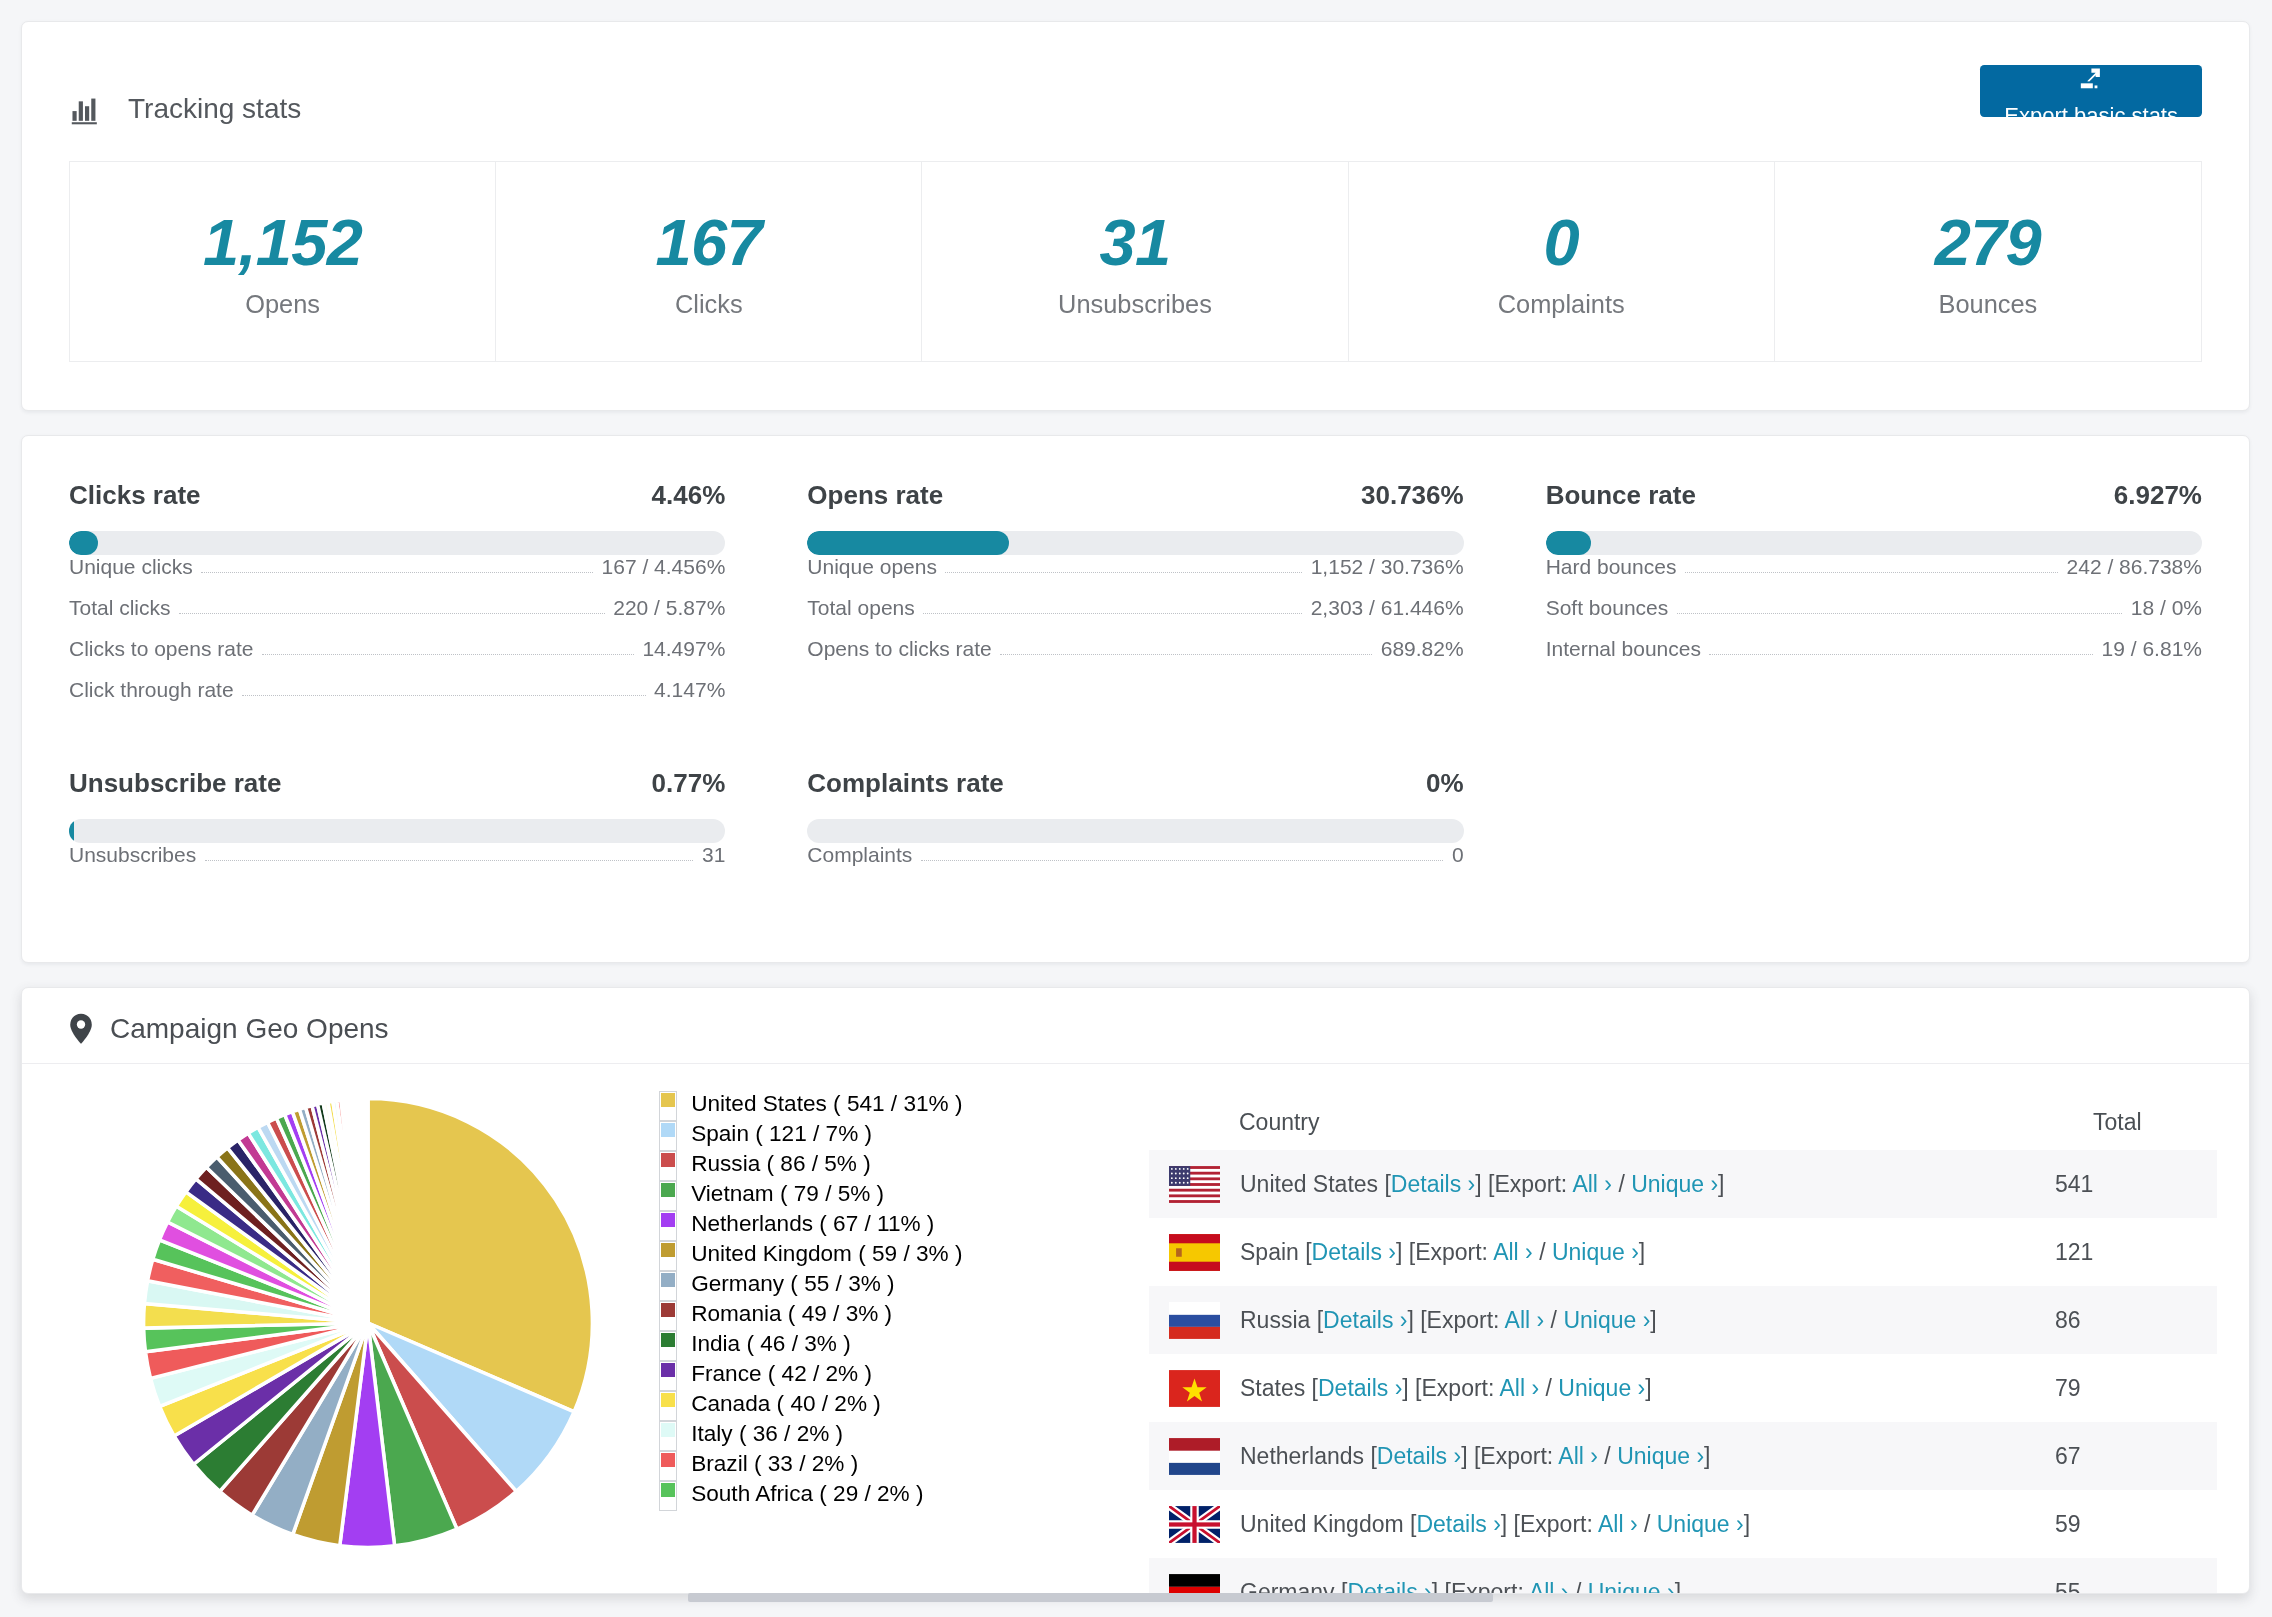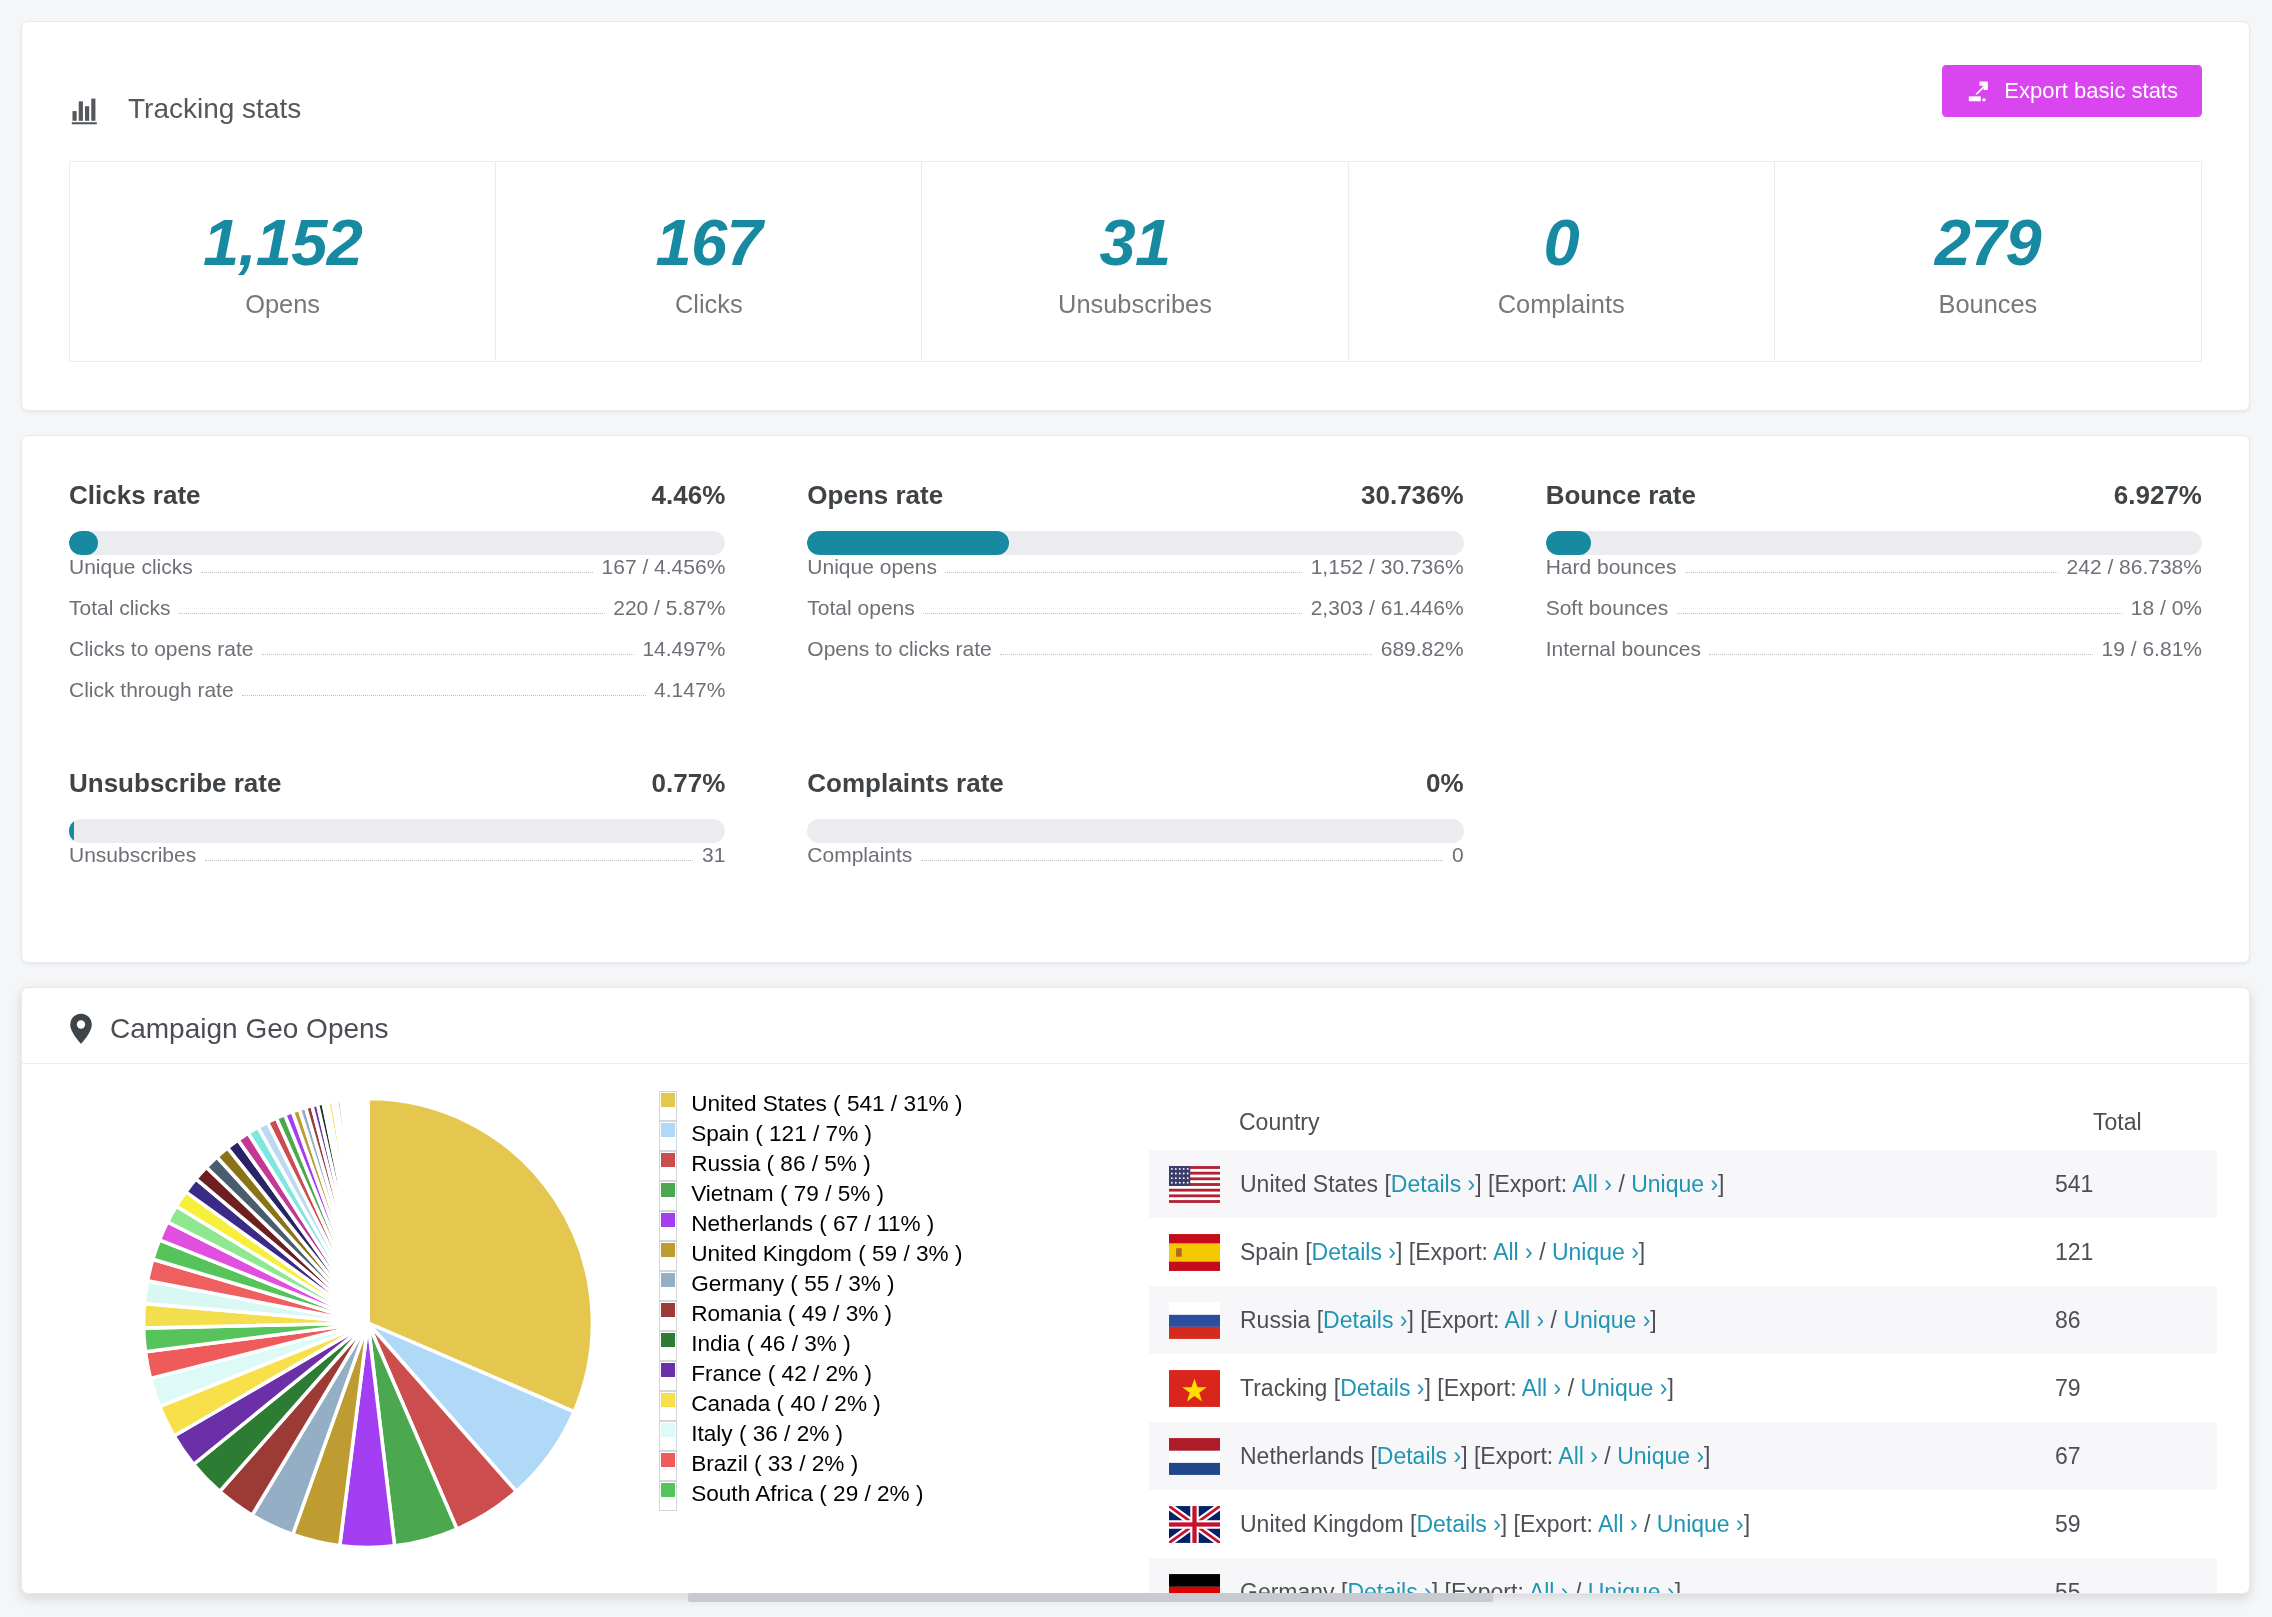--- a/index.html
+++ b/index.html
@@ -75,21 +75,21 @@
         <svg width="32" height="32" viewBox="0 0 46 46">
           <rect x="5" y="26" width="6" height="14" fill="#54585d"></rect>
           <rect x="14" y="12" width="6" height="28" fill="#54585d"></rect>
           <rect x="23" y="19" width="6" height="21" fill="#54585d"></rect>
           <rect x="32" y="8" width="6" height="32" fill="#54585d"></rect>
           <rect x="4" y="42" width="36" height="3" fill="#54585d"></rect>
         </svg>
       </span>
       <span>Tracking stats</span>
     </div>
-    <button class="btn-primary" id="export-btn" style="background: #d946ef;">
+    <button class="btn-primary" id="export-btn" style="background: #0369a1; flex-direction: column;">
       <span style="line-height:0;">
         <svg width="25.4" height="25.4" viewBox="0 0 36 36">
           <polygon points="13,23 25,11 19,11 19,5 31,5 31,17 25,17 25,14.5 16,23.5" fill="#ffffff"></polygon>
           <rect x="4" y="26" width="17" height="7" fill="#ffffff"></rect>
           <rect x="23.5" y="29" width="4" height="4" fill="#ffffff"></rect>
         </svg>
       </span>
       <span>Export basic stats</span>
     </button>
   </div>
@@ -454,21 +454,21 @@
             <rect x="0" y="35" width="72" height="17" fill="#d52b1e"></rect>
           </svg>
           <span class="geo-country-text"><span>Russia [</span><a>Details ›</a><span>] [Export: </span><a>All ›</a><span> / </span><a>Unique ›</a><span>]</span></span>
           <span class="geo-total">86</span>
         </div>
         <div class="geo-row">
           <svg viewBox="0 0 72 52" class="geo-flag">
             <rect x="0" y="0" width="72" height="52" fill="#da251d"></rect>
             <polygon points="36,12 40.2,24.3 53.2,24.3 42.7,31.9 46.7,44.2 36,36.6 25.3,44.2 29.3,31.9 18.8,24.3 31.8,24.3" fill="#ffdf00"></polygon>
           </svg>
-          <span class="geo-country-text"><span>Tracking [</span><a>Details ›</a><span>] [Export: </span><a>All ›</a><span> / </span><a>Unique ›</a><span>]</span></span>
+          <span class="geo-country-text"><span>States [</span><a>Details ›</a><span>] [Export: </span><a>All ›</a><span> / </span><a>Unique ›</a><span>]</span></span>
           <span class="geo-total">79</span>
         </div>
         <div class="geo-row alt">
           <svg viewBox="0 0 72 52" class="geo-flag">
             <rect x="0" y="0" width="72" height="18" fill="#ae1c28"></rect>
             <rect x="0" y="18" width="72" height="17" fill="#fff"></rect>
             <rect x="0" y="35" width="72" height="17" fill="#21468b"></rect>
           </svg>
           <span class="geo-country-text"><span>Netherlands [</span><a>Details ›</a><span>] [Export: </span><a>All ›</a><span> / </span><a>Unique ›</a><span>]</span></span>
           <span class="geo-total">67</span>

